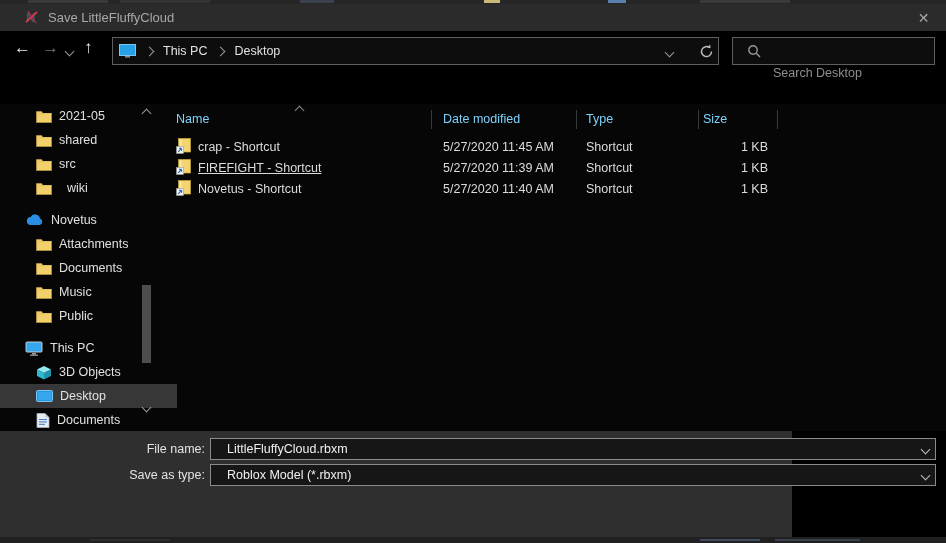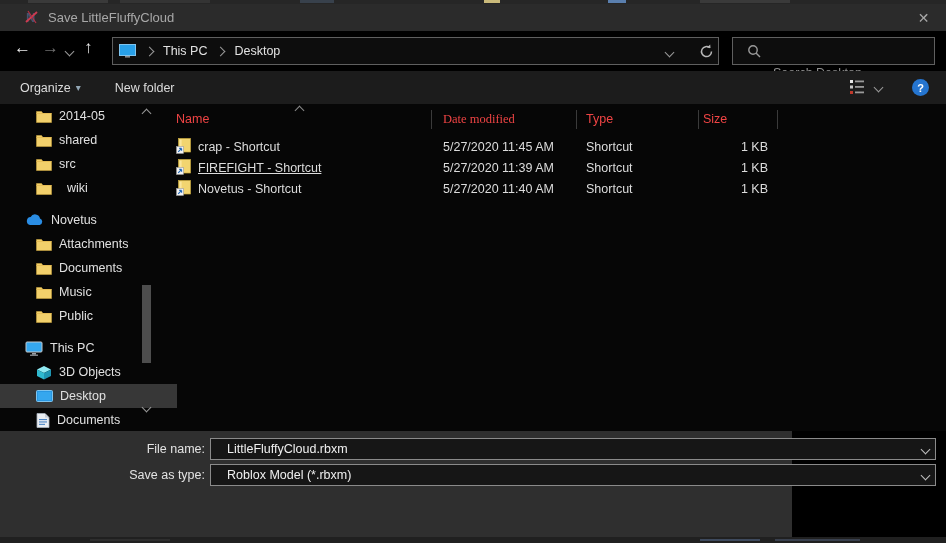--- a/index.html
+++ b/index.html
@@ -37,21 +37,21 @@
   
   .content{left:0;top:104px;width:946px;height:327px;background:#060606;overflow:hidden;}
   .sidebar{position:absolute;left:0;top:0;width:155px;height:327px;}
   .sideitem{position:absolute;height:24px;display:flex;align-items:center;gap:7px;color:#e0e0e0;}
   .sideitem.sel{background:#373737;left:0;width:141px;}
   .sideitem .lbl{white-space:nowrap;}
   .sb-thumb{position:absolute;left:142px;width:9px;background:#4d4d4d;}
   .stepper{position:absolute;left:143px;}
 
   .list{position:absolute;left:155px;top:0;width:791px;height:327px;}
-  .hdr{position:absolute;top:0;height:30px;display:flex;align-items:center;color:#ef4444;font-size:12.5px;}
+  .hdr{position:absolute;top:0;height:30px;display:flex;align-items:center;color:#7dd3fc;font-size:12.5px;}
   .vsep{position:absolute;top:6px;height:19px;width:1px;background:#3a3a3a;}
   .cell{position:absolute;height:21px;display:flex;align-items:center;color:#dcdcdc;font-size:12.5px;white-space:nowrap;}
   .sortchev{position:absolute;top:3px;left:141px;}
 
   
   .bottom{left:0;top:431px;width:792px;height:112px;background:#2f2f2f;}
   .fldlabel{position:absolute;width:205px;text-align:right;color:#e3e3e3;font-size:12.5px;line-height:22px;}
   .combo{position:absolute;left:210px;width:726px;height:22px;background:#161616;border:1px solid #8a8a8a;box-sizing:border-box;display:flex;align-items:center;color:#f0f0f0;}
   .combo .val{flex:1;padding-left:16px;font-size:12.5px;white-space:nowrap;background:transparent;border:none;outline:none;color:#f0f0f0;font-family:"Liberation Sans",sans-serif;}
   .combo .dd{width:20px;display:flex;justify-content:center;}
@@ -115,54 +115,31 @@
       <span style="margin:0 10px 0 14px;">
         <svg width="14" height="14" viewBox="0 0 14 14">
           <circle cx="6" cy="6" r="4.2" fill="none" stroke="#9a9a9a" stroke-width="1.4"></circle>
           <line x1="9" y1="9" x2="13" y2="13" stroke="#9a9a9a" stroke-width="1.4"></line>
         </svg>
       </span>
       <input class="search-input" placeholder="Search Desktop" style="">
     </div>
   </div>
 
-  <div class="abs cmdbar">
-    <div class="cmditem" style="margin-left:20px;">
-      <span>Organize</span>
-      <span style="color:#93a7b5;font-size:10px;">▾</span>
-    </div>
-    <div class="cmditem" style="margin-left:34px;">
-      <span>New folder</span>
-    </div>
-    <div class="abs" style="left:849px;top:8px;display:flex;align-items:center;gap:8px;">
-      <span>
-        <svg width="18" height="16" viewBox="0 0 18 16">
-          <rect x="1" y="1" width="3" height="3" fill="#e8e8e8"></rect>
-          <rect x="1" y="6.5" width="3" height="3" fill="#c8c8c8"></rect>
-          <rect x="1" y="12" width="3" height="3" fill="#c0392b"></rect>
-          <rect x="6" y="1.5" width="9" height="1.8" fill="#9a9a9a"></rect>
-          <rect x="6" y="7" width="9" height="1.8" fill="#9a9a9a"></rect>
-          <rect x="6" y="12.5" width="9" height="1.8" fill="#9a9a9a"></rect>
-        </svg>
-      </span>
-      <span class="chev down"></span>
-    </div>
-    <div class="abs helpcirc" style="left:912px;top:8px;">?</div>
-  </div>
 
   <div class="abs content">
 
     <div class="sidebar">
 
       <div class="sideitem" style="left:36px;top:0;">
         <svg width="16" height="13" viewBox="0 0 16 13">
             <path d="M0.5 1.5 h5 l1.5 2 h8.5 v9 h-15 z" fill="#f2d06b" stroke="#caa43f" stroke-width="0.6"></path>
             <path d="M0.5 3.5 h15" stroke="#e6bd55" stroke-width="1"></path>
           </svg>
-        <span class="lbl">2014-05</span>
+        <span class="lbl">2021-05</span>
       </div>
       <div class="sideitem" style="left:36px;top:24px;">
         <svg width="16" height="13" viewBox="0 0 16 13">
             <path d="M0.5 1.5 h5 l1.5 2 h8.5 v9 h-15 z" fill="#f2d06b" stroke="#caa43f" stroke-width="0.6"></path>
             <path d="M0.5 3.5 h15" stroke="#e6bd55" stroke-width="1"></path>
           </svg>
         <span class="lbl">shared</span>
       </div>
       <div class="sideitem" style="left:36px;top:48px;">
         <svg width="16" height="13" viewBox="0 0 16 13">
@@ -249,21 +226,21 @@
       </div>
 
       <span class="chev up stepper" style="top:6px;"></span>
       <div class="sb-thumb" style="top:181px;height:78px;"></div>
       <span class="chev down stepper" style="top:300px;"></span>
     </div>
 
     <div class="list">
       <span class="chev up sortchev" style="border-color:#8a8a8a;"></span>
       <div class="hdr" style="left:21px;width:250px;">Name</div>
-      <div class="hdr" style="left:288px;font-family:Liberation Serif, serif;">Date modified</div>
+      <div class="hdr" style="left:288px;">Date modified</div>
       <div class="hdr" style="left:431px;">Type</div>
       <div class="hdr" style="left:548px;">Size</div>
       <div class="vsep" style="left:276px;"></div>
       <div class="vsep" style="left:421px;"></div>
       <div class="vsep" style="left:543px;"></div>
       <div class="vsep" style="left:622px;"></div>
 
       <div>
         <span class="abs" style="left:21px;top:34px;">
           <svg width="16" height="16" viewBox="0 0 16 16">

